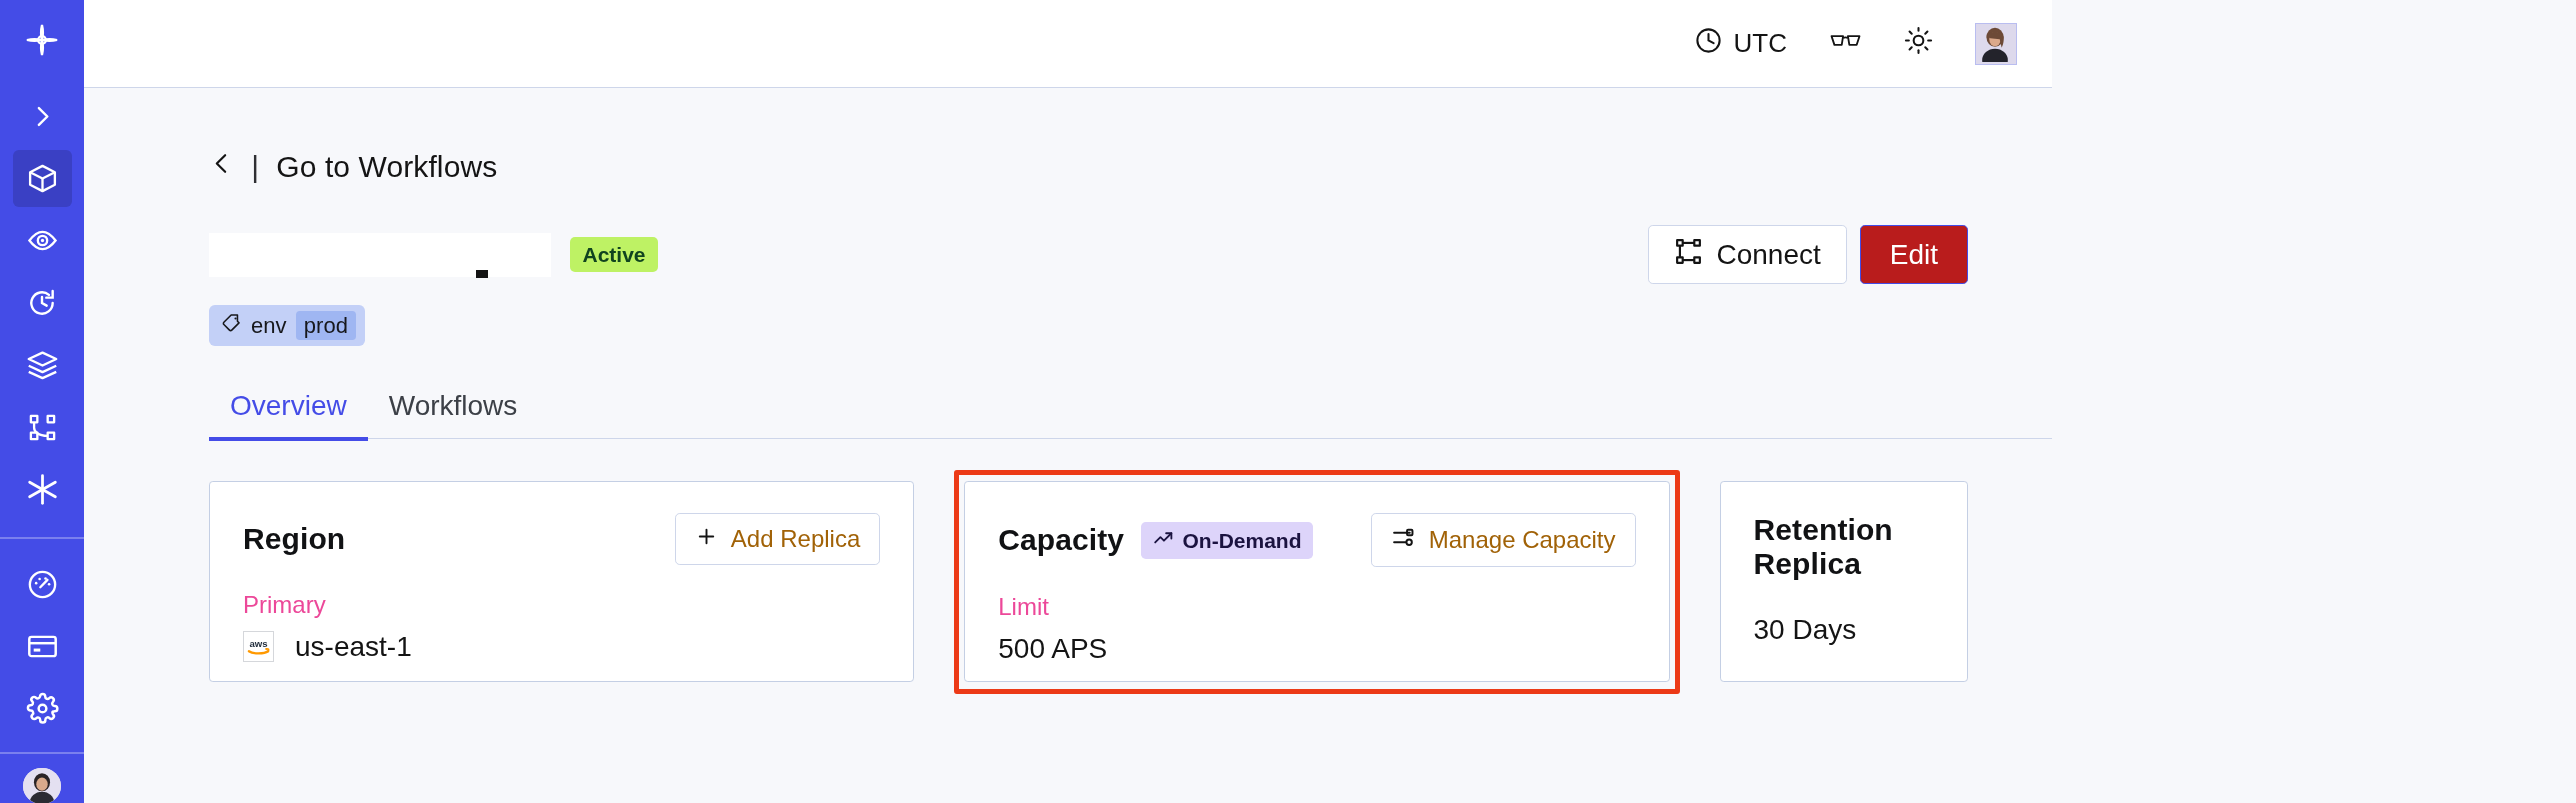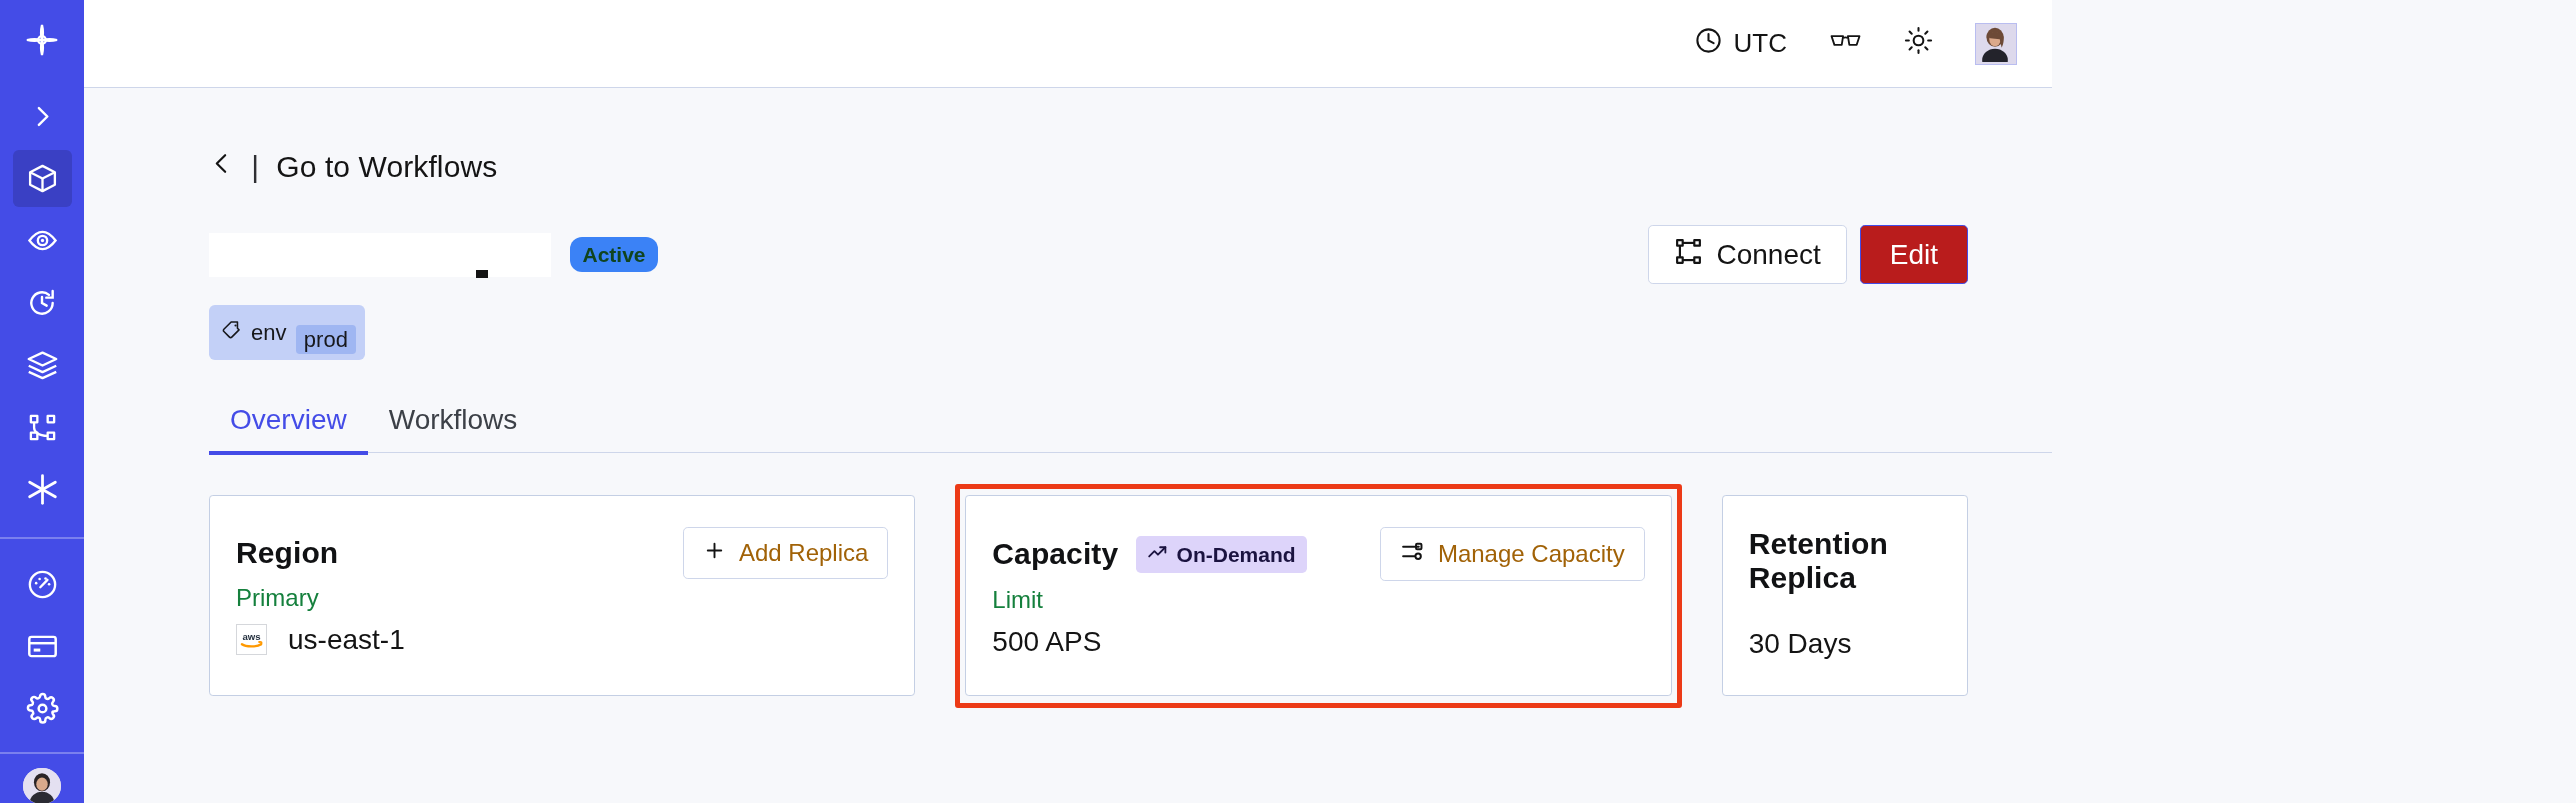--- a/index.html
+++ b/index.html
@@ -85,23 +85,23 @@
   .redacted-title {
     width: 342px; height: 44px;
     background: #ffffff;
   }
   .title-dot {
     width: 11.5px; height: 7.7px; background: #141414;
     position: absolute; left: 267px; top: 45px;
   }
   .badge-active {
     margin-left: 19px;
-    background: #3b82f6; color: #10441f;
+    background: #bef264; color: #10441f;
     font-size: 21px; font-weight: 600;
-    padding: 6.7px 12.5px; border-radius: 12px;
+    padding: 6.7px 12.5px; border-radius: 5px;
     line-height: 1;
   }
   .header-actions {
     margin-left: auto; display: flex; align-items: center; gap: 13px;
   }
   .btn {
     display: inline-flex; align-items: center; justify-content: center;
     gap: 13.4px;
     font-size: 28px;
     border-radius: 4.8px;
@@ -123,21 +123,21 @@
   
   .tag-row { margin-top: 21px; display: flex; }
   .tag-chip {
     display: inline-flex; align-items: center; gap: 9.6px;
     background: #c3d0f7; border-radius: 5.8px;
     padding: 5.8px 9.6px 5.8px 11.5px;
     font-size: 22px; color: #17181c;
   }
   .tag-chip .tag-val {
     background: #9fb6f2; border-radius: 3.8px;
-    padding: 3.8px 7.7px; line-height: 1; margin-top: 14px;
+    padding: 3.8px 7.7px; line-height: 1;
   }
 
   
   .tabs {
     margin-top: 38px;
     border-bottom: 1.9px solid #ced6ea;
     display: flex; gap: 0;
     width: 2265px;
   }
   .tab {
@@ -152,21 +152,21 @@
   
   .cards {
     margin-top: 42px;
     display: flex; gap: 50px;
     align-items: stretch;
   }
   .card {
     background: #ffffff;
     border: 1.9px solid #c4cfe4;
     border-radius: 3.8px;
-    padding: 31px 26px;
+    padding: 31px 33px;
     height: 201px;
     position: relative;
   }
   .card.region   { width: 919px; }
   .card.capacity { width: 919px; }
   .card.retention{ width: 309px; }
 
   .card-head {
     display: flex; align-items: center;
   }
@@ -192,22 +192,22 @@
     padding: 10.5px 19px;
     cursor: pointer;
   }
   .annot-box {
     position: absolute;
     border: 5.8px solid #ec3a17;
     border-radius: 2.9px;
     pointer-events: none;
   }
   .card-sublabel {
-    margin-top: 5px;
-    font-size: 24px; color: #15803d;
+    margin-top: 26px;
+    font-size: 24px; color: #ec4899;
   }
   .card-value {
     margin-top: 11.5px;
     font-size: 28px; color: #141414;
     display: flex; align-items: center; gap: 21px;
   }
   .card-value.retention { margin-top: 33px; }
   .aws-logo {
     width: 31px; height: 31px;
     border: 1px solid #d5d7db;

